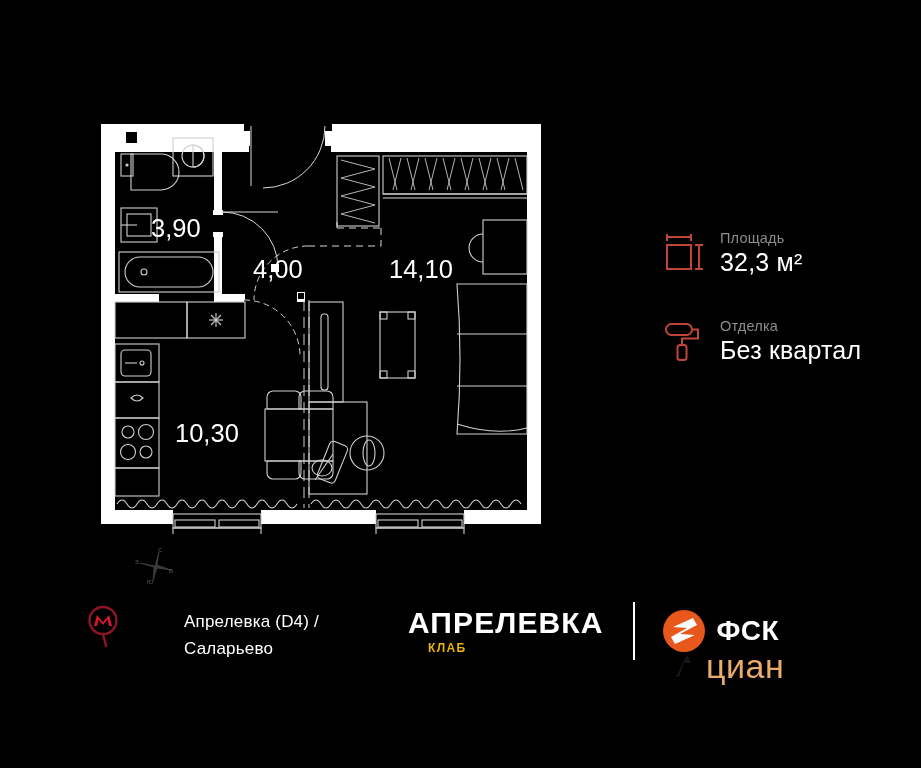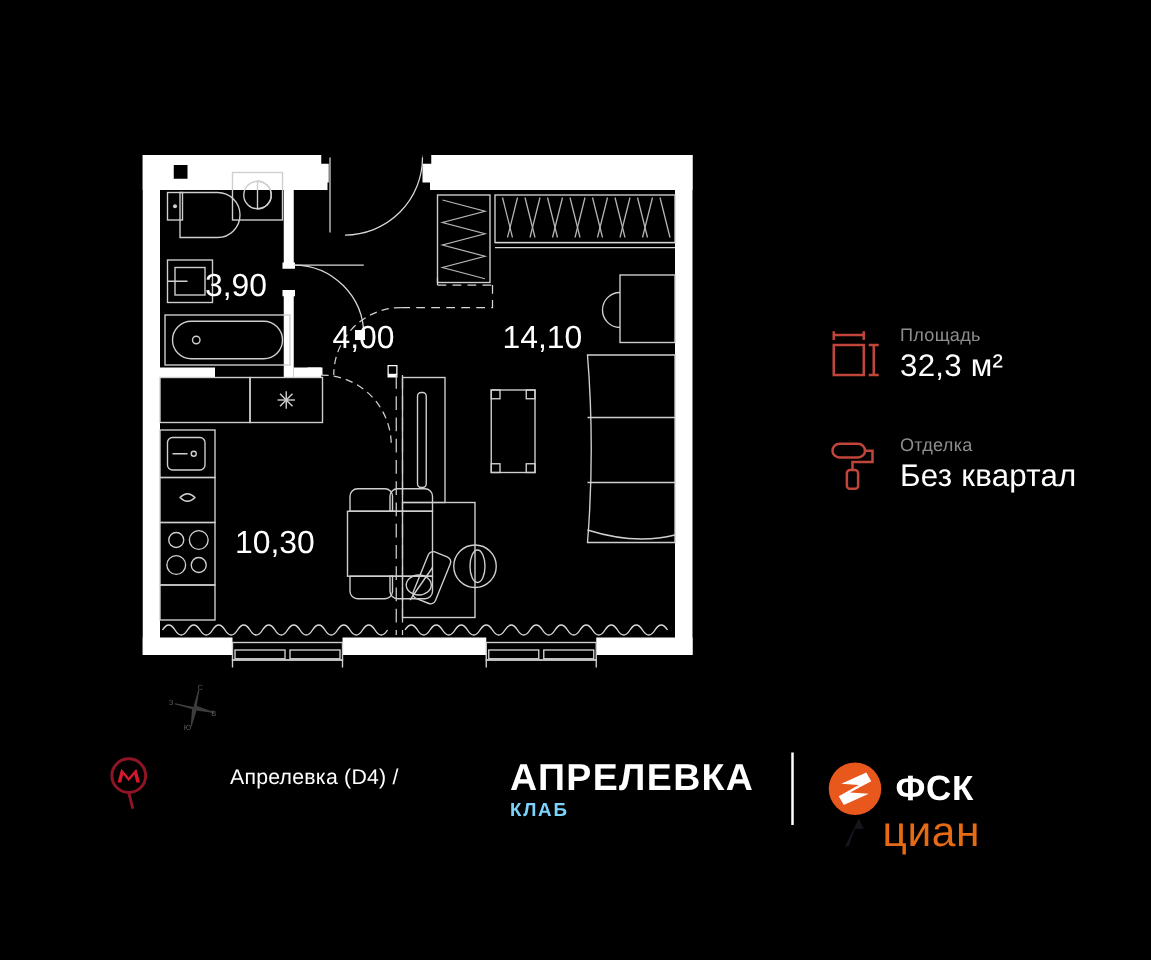--- a/index.html
+++ b/index.html
@@ -4,52 +4,52 @@
 <style>
   html,body{margin:0;padding:0;background:#000;}
   body{
     width:921px;height:768px;overflow:hidden;position:relative;
     font-family:"Liberation Sans","DejaVu Sans",sans-serif;
     color:#fff;background:#000;
   }
   .stage{position:absolute;left:0;top:0;width:921px;height:768px;background:#000;}
 
   
-  #floorplan{position:absolute;left:114px;top:124px;width:455px;height:410px;}
+  #floorplan{position:absolute;left:101px;top:124px;width:455px;height:410px;}
   #floorplan svg{display:block;}
 
   
-  #spec-panel{position:absolute;left:664px;top:230px;width:240px;margin-top:31px;}
+  #spec-panel{position:absolute;left:664px;top:230px;width:240px;}
   .spec-row{display:flex;align-items:flex-start;margin-bottom:40px;}
   .spec-icon{width:42px;min-width:42px;height:46px;margin-right:14px;
              display:flex;align-items:flex-start;justify-content:flex-start;padding-top:2px;}
   .spec-text{padding-top:0px;}
   .spec-label{font-size:14.5px;color:#8d8d8d;letter-spacing:.2px;line-height:16px;margin-bottom:3px;}
   .spec-value{font-size:25px;color:#ffffff;line-height:26px;letter-spacing:.2px;}
 
   
   #metro{position:absolute;left:86px;top:604px;display:flex;align-items:flex-start;}
   #metro .m-icon{width:34px;min-width:34px;height:44px;margin-right:16px;}
   #metro .m-text{font-size:17px;line-height:27px;color:#fff;letter-spacing:.2px;padding-top:4px;margin-left:48px;}
 
   
   #brand{position:absolute;left:408px;top:602px;display:flex;}
   .brand-name{display:flex;flex-direction:column;justify-content:center;}
   .brand-title{font-size:30px;font-weight:bold;letter-spacing:1.1px;line-height:32px;color:#fff;}
-  .brand-sub{font-size:15px;font-weight:bold;letter-spacing:1.4px;color:#7dd3fc;line-height:15px;margin-top:2px;}
+  .brand-sub{font-size:12px;font-weight:bold;letter-spacing:1.4px;color:#eab308;line-height:15px;margin-top:2px;margin-left:20px;}
   .brand-divider{width:2px;height:58px;background:#ffffff;margin:0 26px 0 30px;}
   .fsk{display:flex;align-items:center;}
   .fsk-mark{width:46px;height:46px;margin-right:9px;}
   .fsk-text{font-size:28px;font-weight:bold;letter-spacing:.5px;color:#fff;line-height:36px;}
 
   
   #watermark{position:absolute;left:672px;top:648px;width:230px;opacity:.93;}
   .wm-row{display:flex;align-items:center;}
   .wm-logo{width:30px;height:34px;margin-right:4px;}
-  .wm-word{font-size:34px;color:#f97316;letter-spacing:.5px;line-height:36px;font-weight:500;}
+  .wm-word{font-size:34px;color:#fdba74;letter-spacing:.5px;line-height:36px;font-weight:500;}
   .wm-id{font-size:21px;color:#17141c;letter-spacing:1.3px;margin-top:-2px;padding-left:16px;}
 </style>
 </head>
 <body>
 
 <div class="stage">
 
   <div id="floorplan">
     <svg width="455" height="410" viewBox="0 0 455 410" xmlns="http://www.w3.org/2000/svg">
       <defs>
@@ -328,20 +328,21 @@
 
   <div id="metro">
     <div class="m-icon">
       <svg width="34" height="44" viewBox="0 0 34 44">
         <path d="M17 3 a13.5 13.5 0 1 0 0 27 a13.5 13.5 0 1 0 0 -27 M17 30 L20 42" fill="none" stroke="#8d1526" stroke-width="2.4" stroke-linecap="round"></path>
         <path d="M8 22 L11 11 L17 18 L23 11 L26 22 L23 22 L21.5 15.5 L17 21 L12.5 15.5 L11 22 Z" fill="#d6172c"></path>
       </svg>
     </div>
     <div class="m-text">
       <div>Апрелевка (D4)  /</div>
+      <div>Саларьево</div>
     </div>
   </div>
 
   <div id="brand">
     <div class="brand-name">
       <div class="brand-title">АПРЕЛЕВКА</div>
       <div class="brand-sub">КЛАБ</div>
     </div>
     <div class="brand-divider"></div>
     <div class="fsk">

